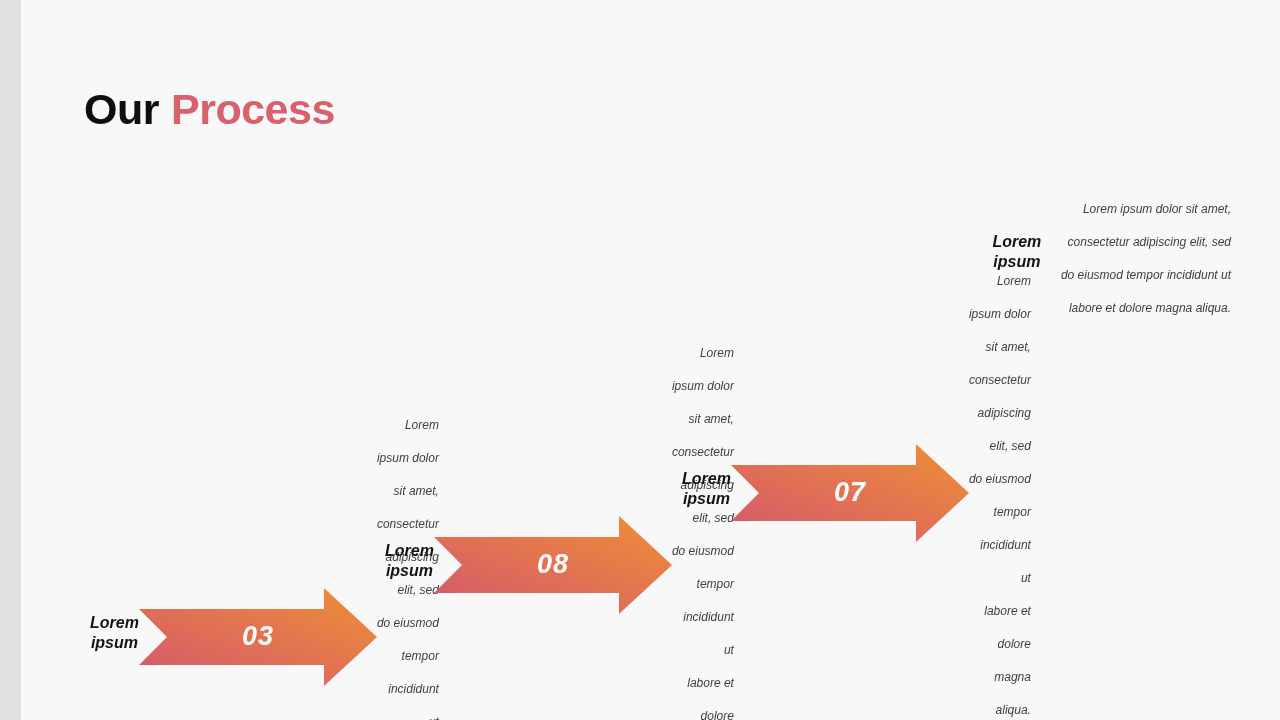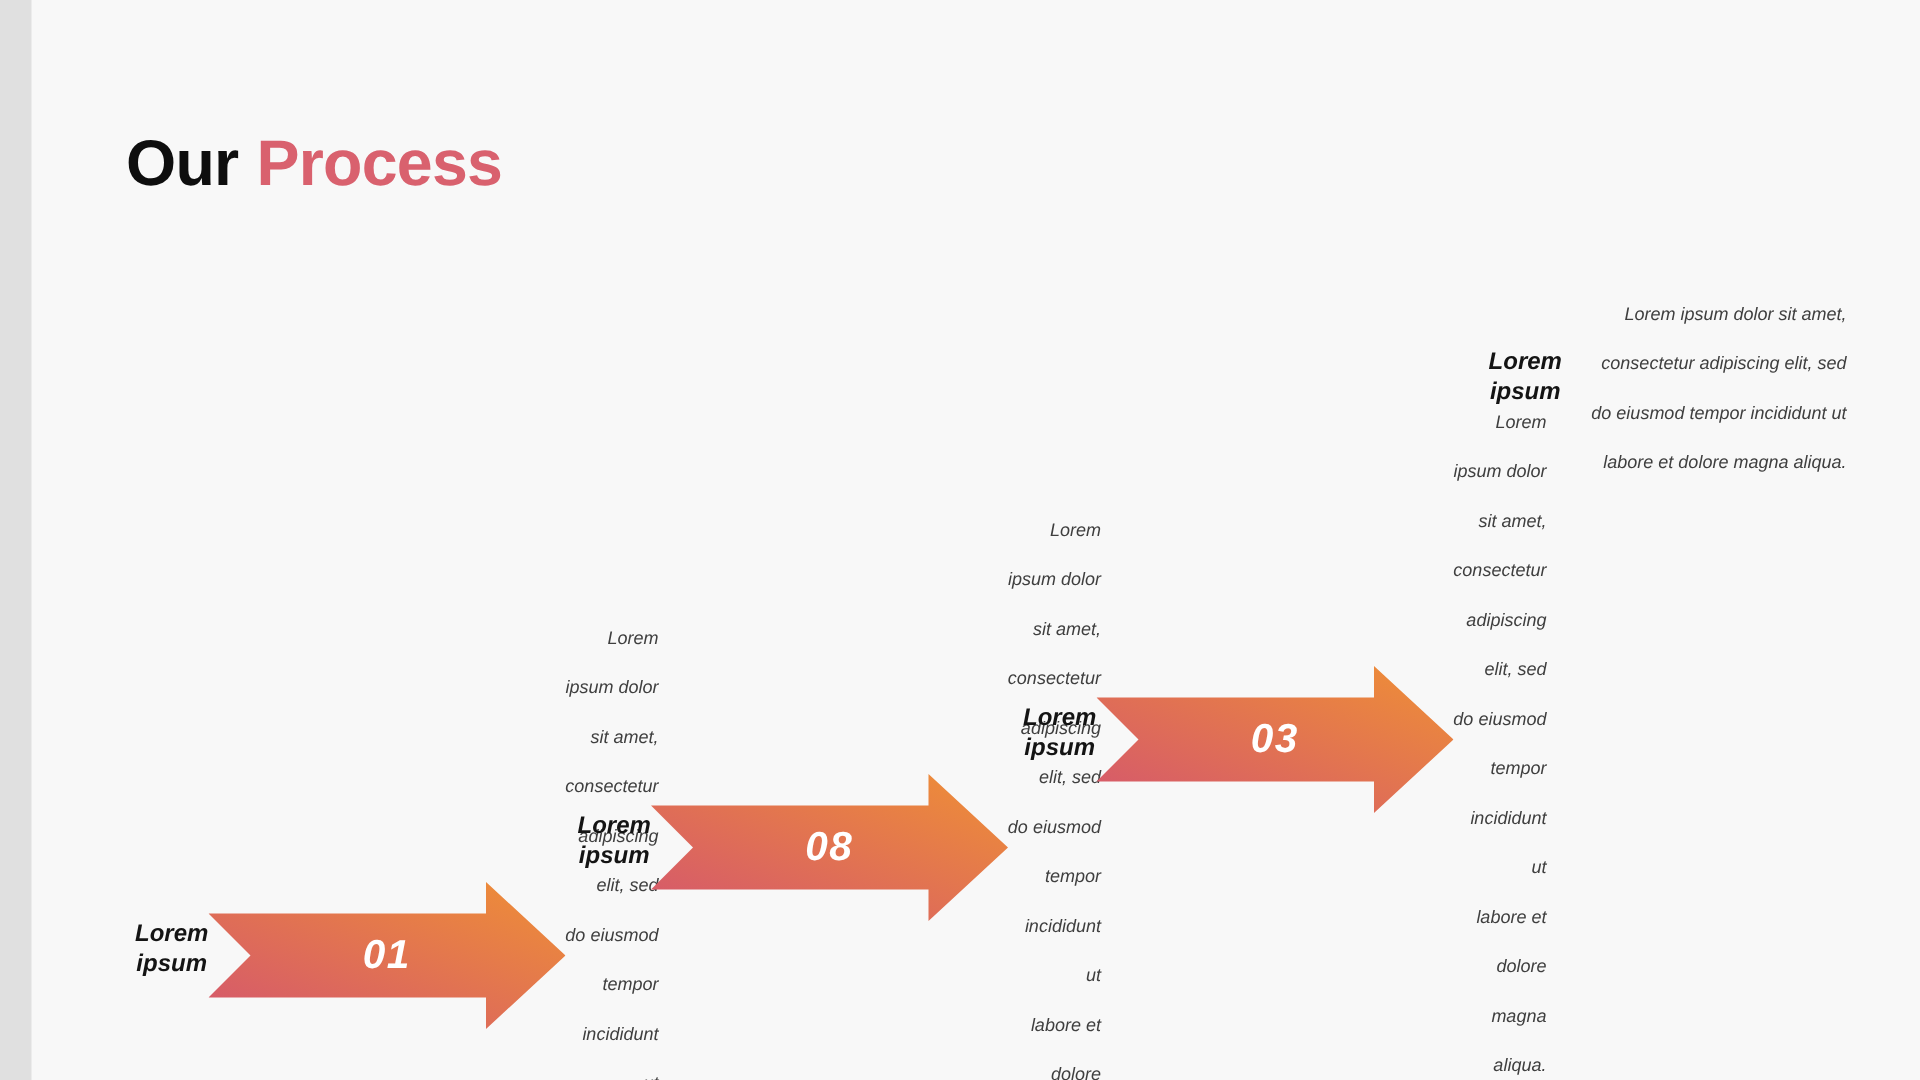--- a/index.html
+++ b/index.html
@@ -107,21 +107,21 @@
   <h1 class="slide-title">
     <span class="title-prefix">Our</span><span class="title-accent">Process</span>
   </h1>
 
   <div class="step step-1">
     <div class="step-label">Lorem ipsum</div>
     <div class="arrow-wrap">
       <svg viewBox="0 0 238 98">
         <polygon points="0,21 185,21 185,0 238,49 185,98 185,77 0,77 28,49" fill="url(#arrowGrad)"></polygon>
       </svg>
-      <span class="step-number">01</span>
+      <span class="step-number">03</span>
     </div>
     <p class="step-desc">Lorem ipsum dolor sit amet,
 consectetur adipiscing elit, sed
 do eiusmod tempor incididunt ut
 labore et dolore magna aliqua.</p>
   </div>
 
   <div class="step step-2">
     <div class="step-label">Lorem ipsum</div>
     <div class="arrow-wrap">
@@ -135,21 +135,21 @@
 do eiusmod tempor incididunt ut
 labore et dolore magna aliqua.</p>
   </div>
 
   <div class="step step-3">
     <div class="step-label">Lorem ipsum</div>
     <div class="arrow-wrap">
       <svg viewBox="0 0 238 98">
         <polygon points="0,21 185,21 185,0 238,49 185,98 185,77 0,77 28,49" fill="url(#arrowGrad)"></polygon>
       </svg>
-      <span class="step-number">03</span>
+      <span class="step-number">07</span>
     </div>
     <p class="step-desc">Lorem ipsum dolor sit amet,
 consectetur adipiscing elit, sed
 do eiusmod tempor incididunt ut
 labore et dolore magna aliqua.</p>
   </div>
 
   <div class="step step-4">
     <div class="step-label">Lorem ipsum</div>
     <p class="step-desc">Lorem ipsum dolor sit amet,

